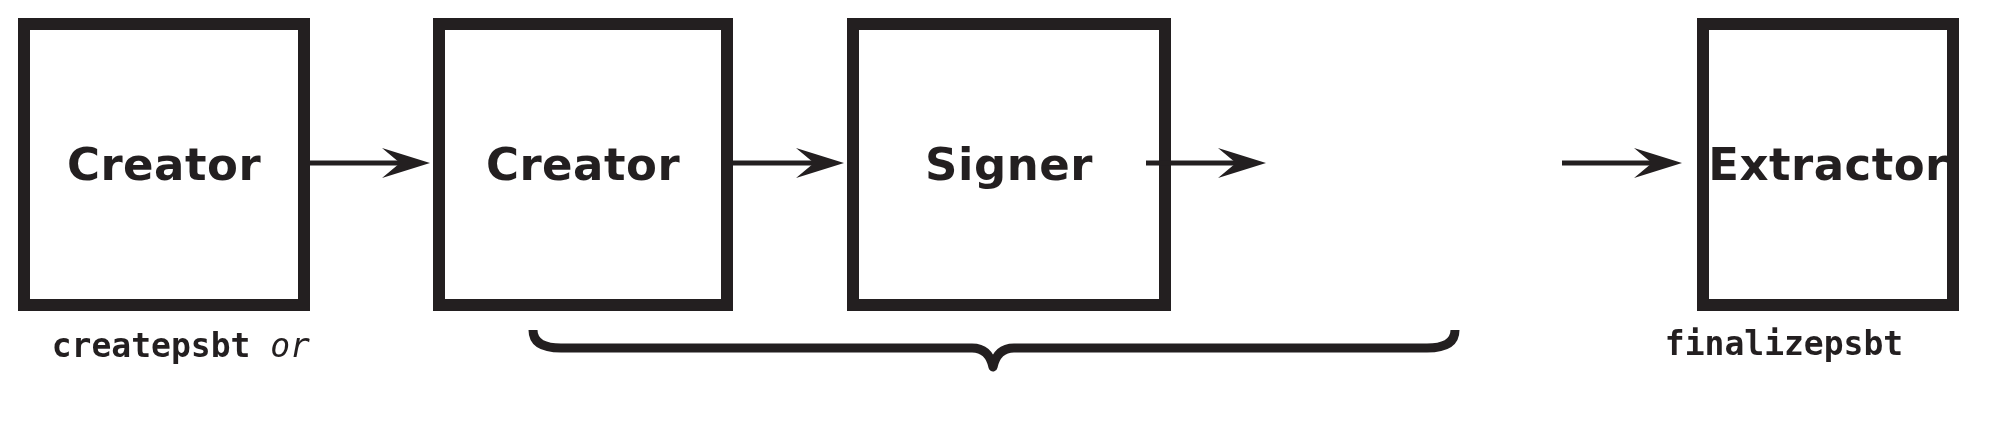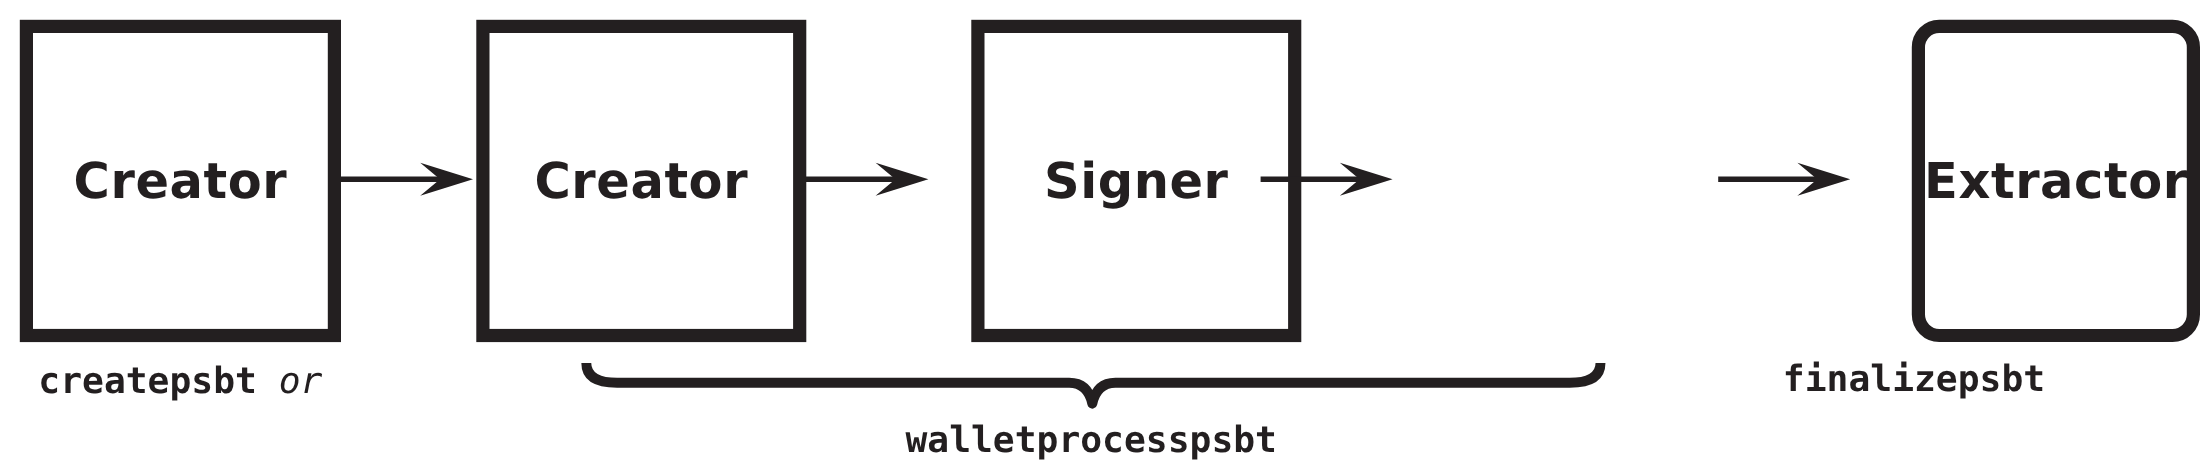--- a/index.html
+++ b/index.html
@@ -26,23 +26,23 @@
   .box-label {
     font-family: "DejaVu Sans", sans-serif;
     font-weight: bold;
     font-size: 45px;
     letter-spacing: 0.5px;
     color: var(--ink);
     white-space: nowrap;
   }
   .box-creator   { left: 18px;   width: 292px; }
   .box-updater   { left: 433px;  width: 300px; }
-  .box-signer    { left: 883px;  width: 300px; }
+  .box-signer    { left: 847px;  width: 324px; }
   .box-finalizer { left: 1270px; width: 293px; }
-  .box-extractor { left: 1738px; width: 262px; border-radius: 25px; }
+  .box-extractor { left: 1697px; width: 262px; }
 
   .connectors {
     position: absolute;
     left: 0; top: 0;
     width: 2000px; height: 429px;
     pointer-events: none;
   }
   .connectors line { stroke: var(--ink); stroke-width: 5; }
   .connectors polygon { fill: var(--ink); stroke: none; }
   .brace-path {
@@ -59,29 +59,29 @@
     font-weight: bold;
     font-size: 33px;
     line-height: 40px;
     color: var(--ink);
     white-space: nowrap;
   }
   .note-creator {
     left: 18px;
     width: 292px;
     top: 326px;
-    text-align: center;
+    text-align: right;
   }
   .note-wallet {
     left: 992px;
     top: 380px;
     transform: translateX(-50%);
   }
   .note-extractor {
-    left: 1740px;
+    left: 1784px;
     top: 324px;
     transform: translateX(-50%);
   }
   .conj {
     font-style: italic;
     font-weight: normal;
   }
 </style>
 </head>
 <body>
@@ -118,17 +118,16 @@
       <line x1="1562" y1="163" x2="1654" y2="163"></line>
       <polygon points="1682,163 1634,148 1652,163 1634,178"></polygon>
     </g>
     <path class="brace-path" d="M 533 330 Q 533 348 561 348 L 972 348 Q 989 348 993 367 Q 997 348 1014 348 L 1427 348 Q 1455 348 1455 330"></path>
   </svg>
 
   <div class="mono-note note-creator">
     <div><span>createpsbt</span> <span class="conj">or</span></div>
   </div>
 
-  <div class="mono-note note-wallet">walletprocesspsbt</div>
 
   <div class="mono-note note-extractor">finalizepsbt</div>
 
 </div>
 
 </body></html>

